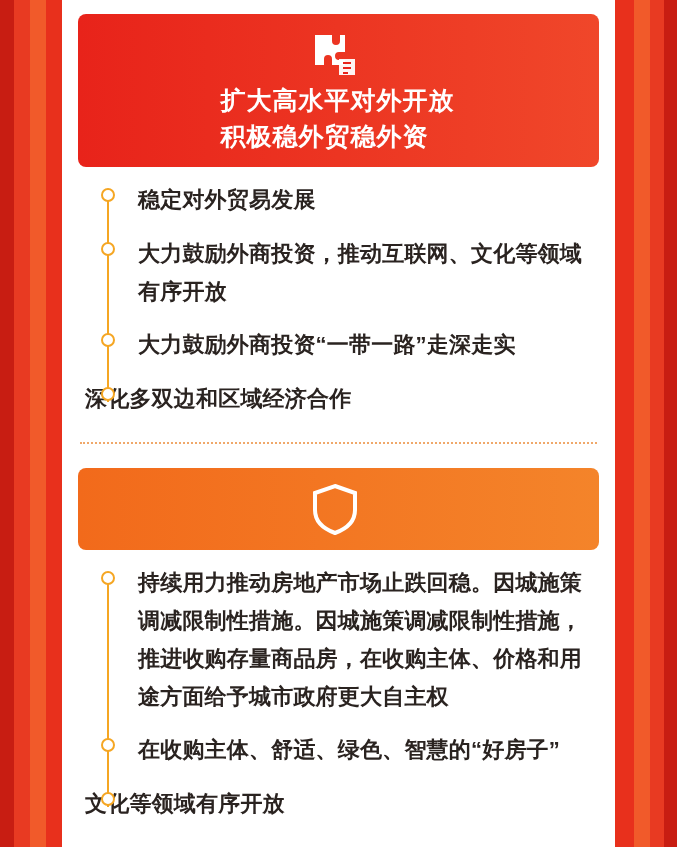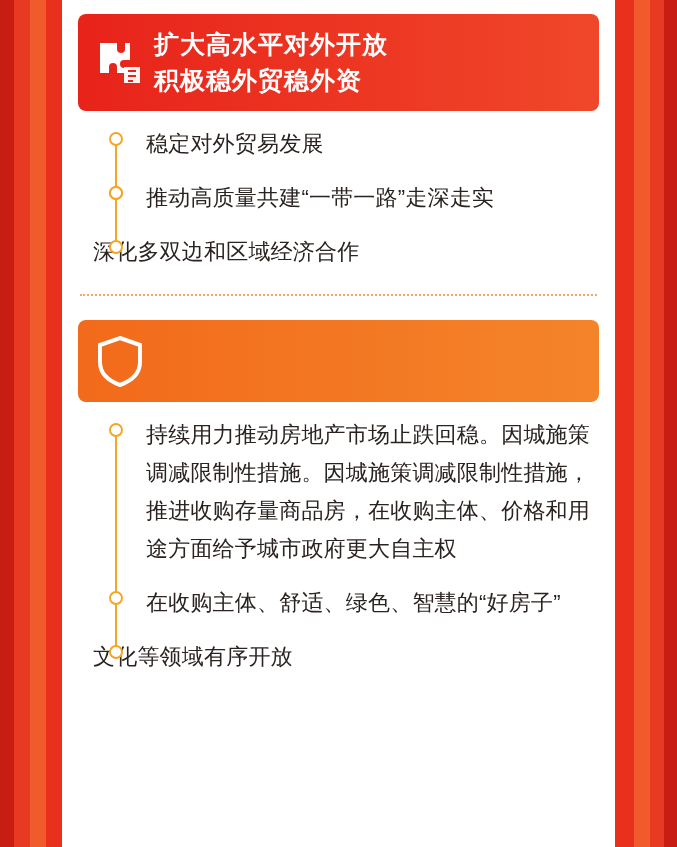--- a/index.html
+++ b/index.html
@@ -44,20 +44,21 @@
     position: relative;
     padding: 0;
   }
   .sec-header {
     margin: 0 16px 8px 16px;
     border-radius: 8px;
     display: flex;
     align-items: center;
     padding: 13px 16px 13px 14px;
     box-sizing: border-box;
+    flex-direction: column;
   }
   .sec-header.red {
     background: linear-gradient(90deg, #e8231a 0%, #f0472a 100%);
   }
   .sec-header.orange {
     background: linear-gradient(90deg, #f26a1b 0%, #f4842a 100%);
   }
   .sec-icon {
     flex: 0 0 auto;
     width: 56px;
@@ -72,22 +73,23 @@
     font-size: 25px;
     font-weight: bold;
     line-height: 1.42;
     letter-spacing: 1px;
     white-space: pre-line;
   }
 
   
   .items {
     position: relative;
-    margin: 14px 0 0 8px;
+    margin: 14px 0 0 0;
     padding: 0 24px 0 0;
+    font-weight: bold;
   }
   .items::before {
     content: "";
     position: absolute;
     left: 45px;
     top: 10px;
     bottom: 16px;
     width: 2px;
     background: #f5a623;
   }
@@ -152,24 +154,25 @@
 积极稳外贸稳外资</span>
       </div>
 
       <div class="items">
         <div class="item">
           <span class="dot"></span>
           <span class="item-text">稳定对外贸易发展</span>
         </div>
         <div class="item">
           <span class="dot"></span>
-        </div>
-        <div class="item">
-          <span class="dot"></span>
-          <span class="item-text">推动高质量共建“一带一路”走深走实</span>
+          <span class="item-text">大力鼓励外商投资，推动互联网、文化等领域有序开放</span>
+        </div>
+        <div class="item">
+          <span class="dot"></span>
+          <span class="item-text">大力鼓励外商投资“一带一路”走深走实</span>
         </div>
         <div class="item">
           <span class="dot"></span>
           <span class="item-text">深化多双边和区域经济合作</span>
         </div>
       </div>
     </div>
 
     <div class="divider"></div>
 

